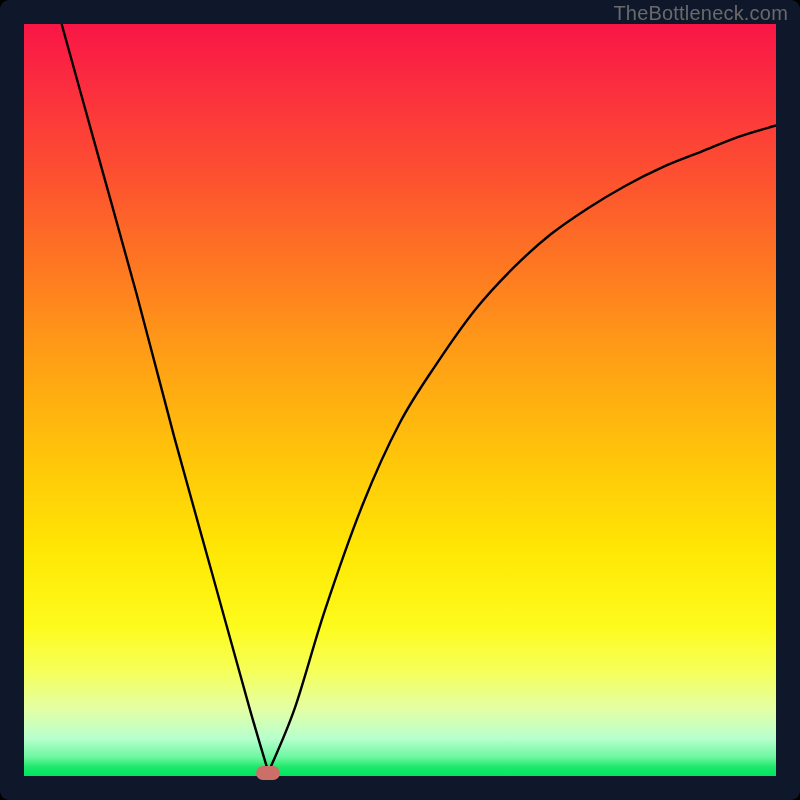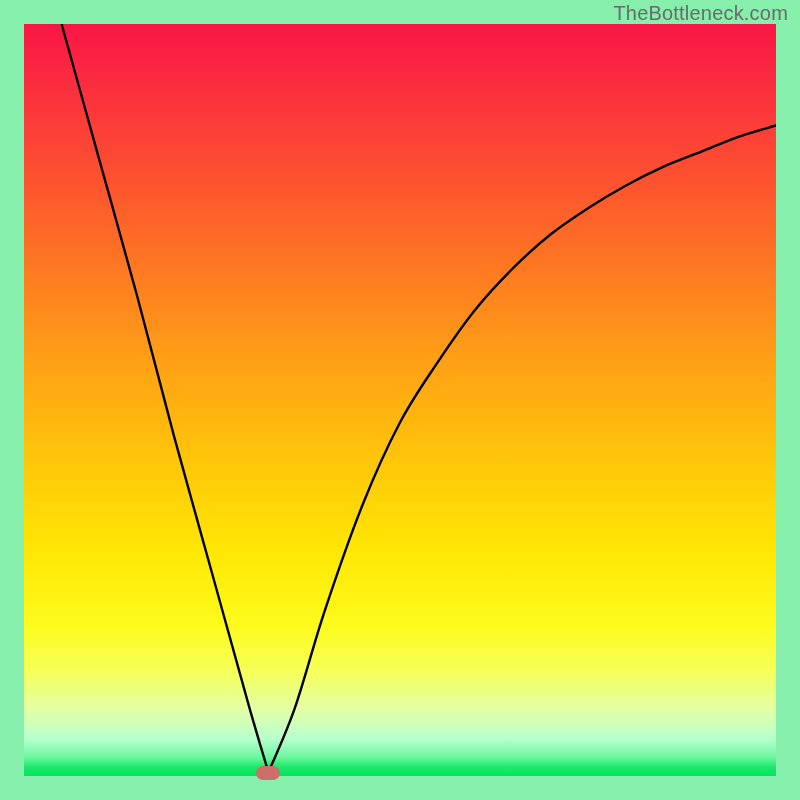--- a/index.html
+++ b/index.html
@@ -10,21 +10,22 @@
     overflow: hidden;
     background: #000;
     font-family: Arial, Helvetica, sans-serif;
   }
   .frame {
     position: absolute;
     top: 0;
     left: 0;
     width: 800px;
     height: 800px;
-    background: #86efac;
+    background: #0f172a;
+    border-radius: 9px;
   }
   .plot-area {
     position: absolute;
     top: 24px;
     left: 24px;
     width: 752px;
     height: 752px;
     
     background: linear-gradient(
       to bottom,

